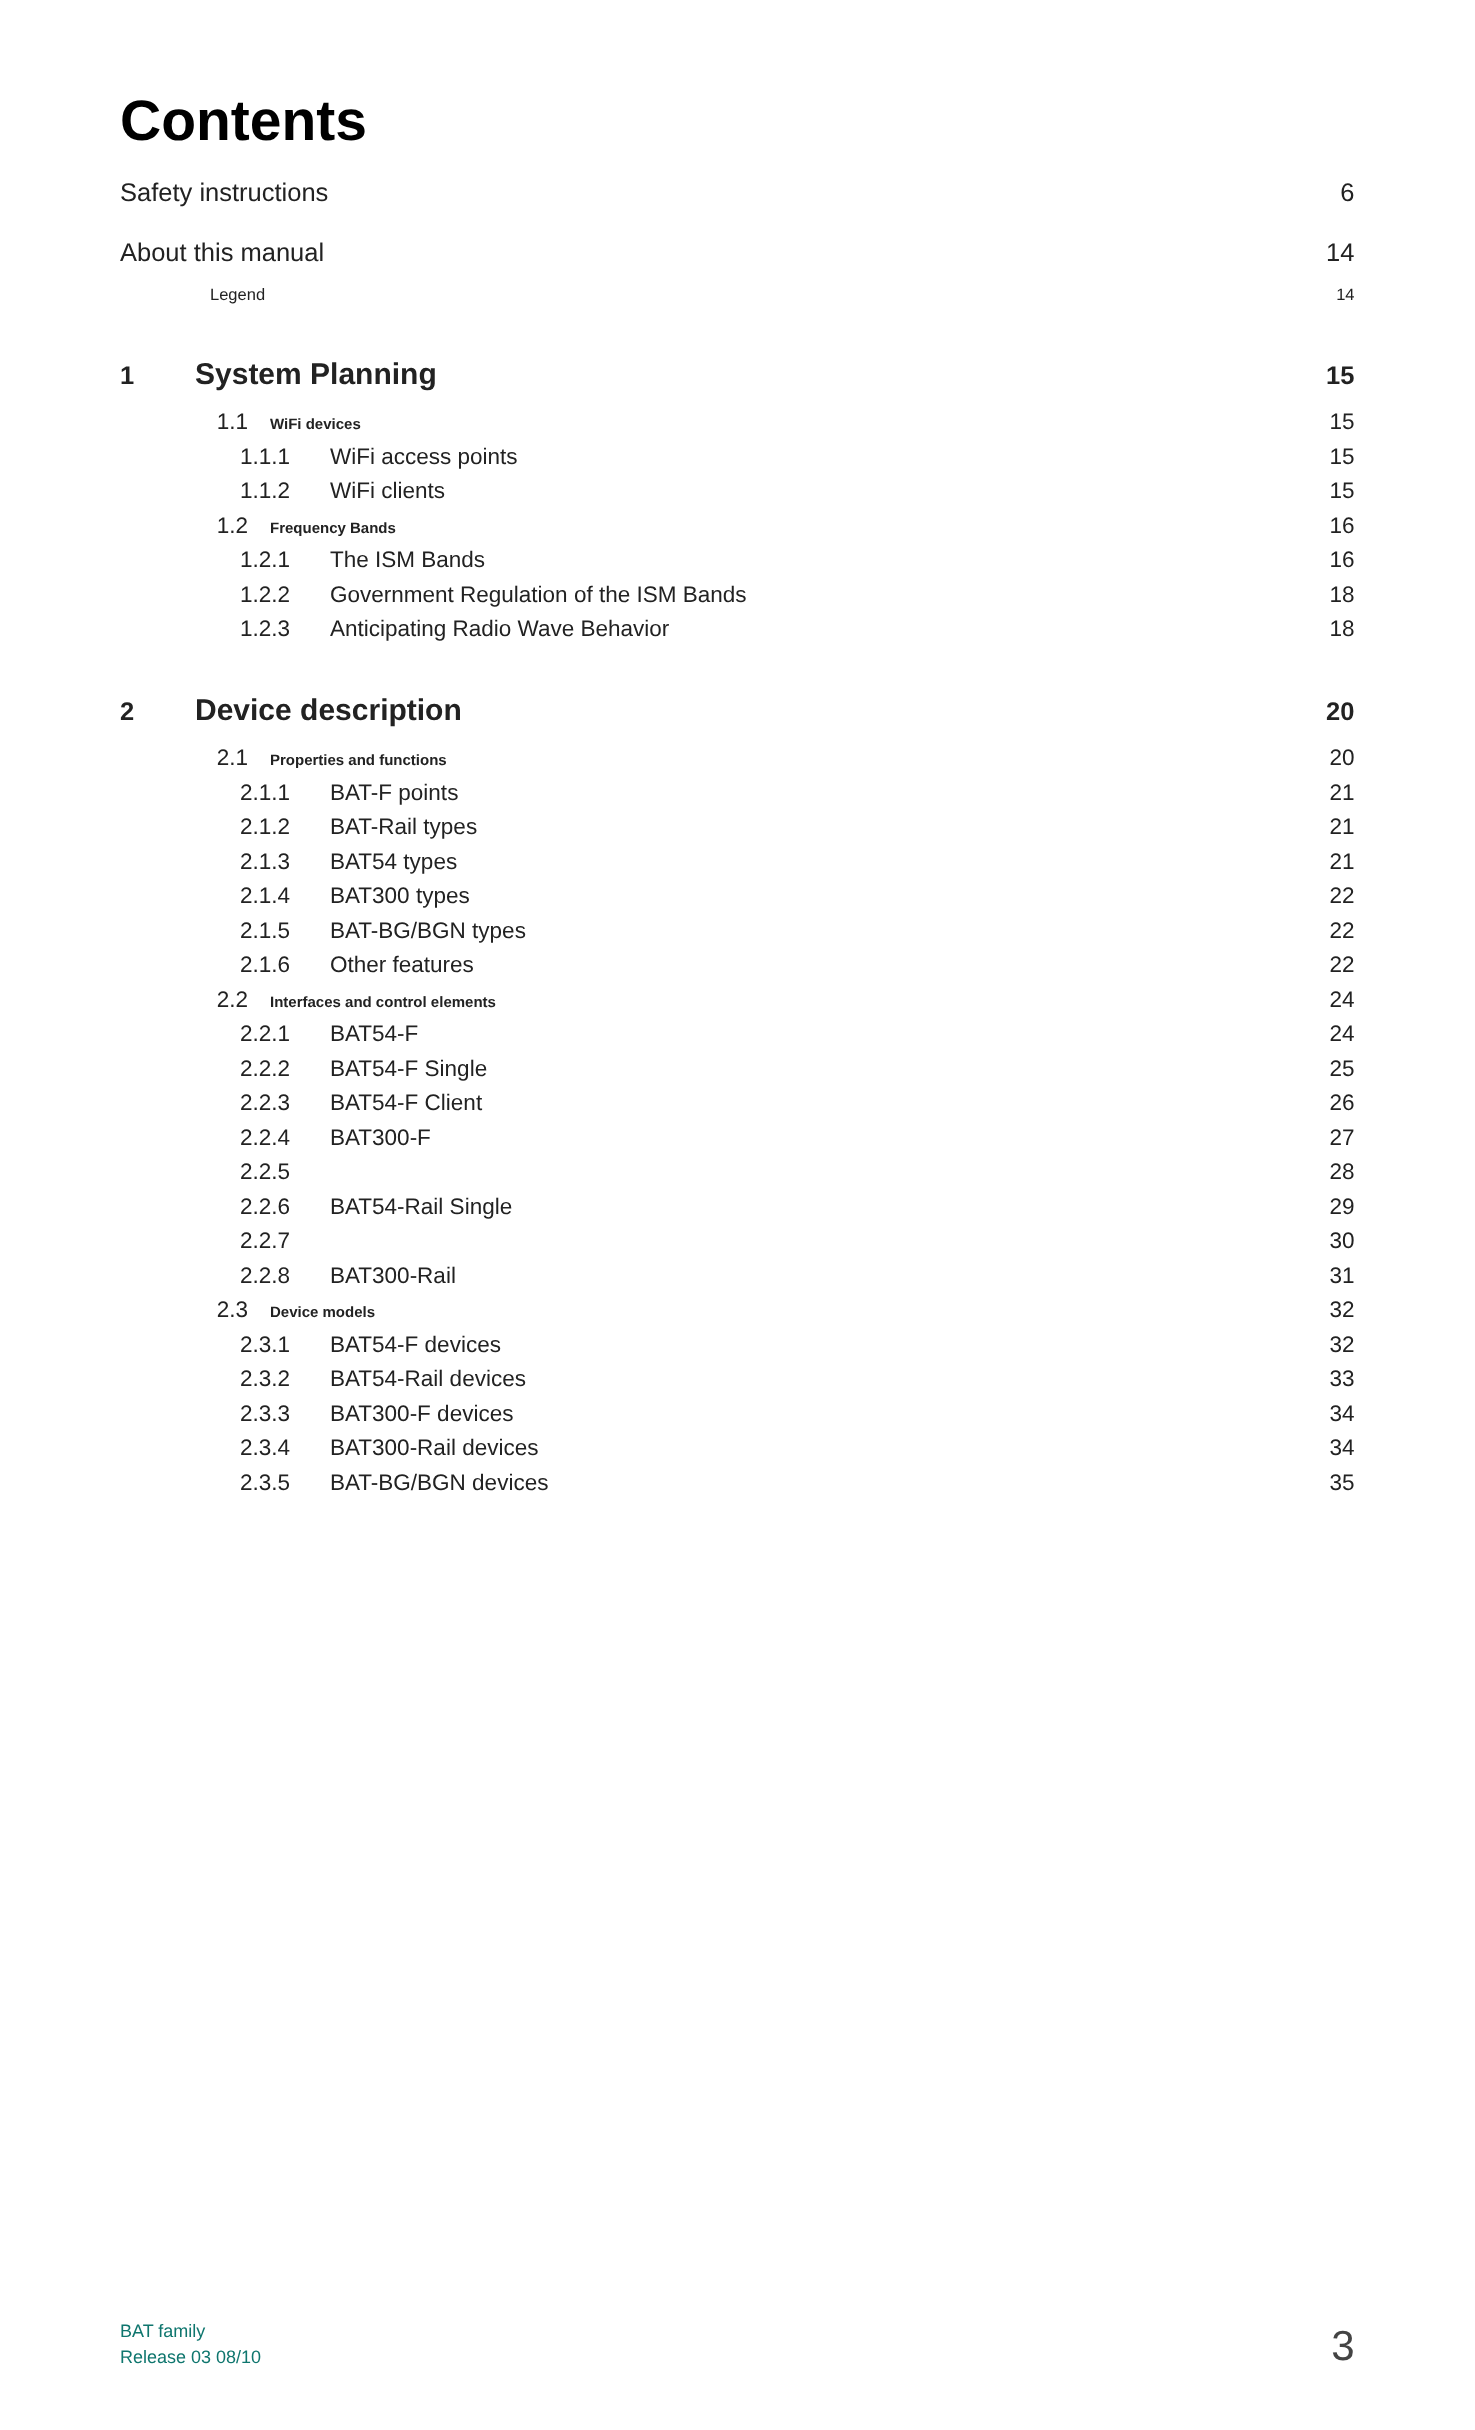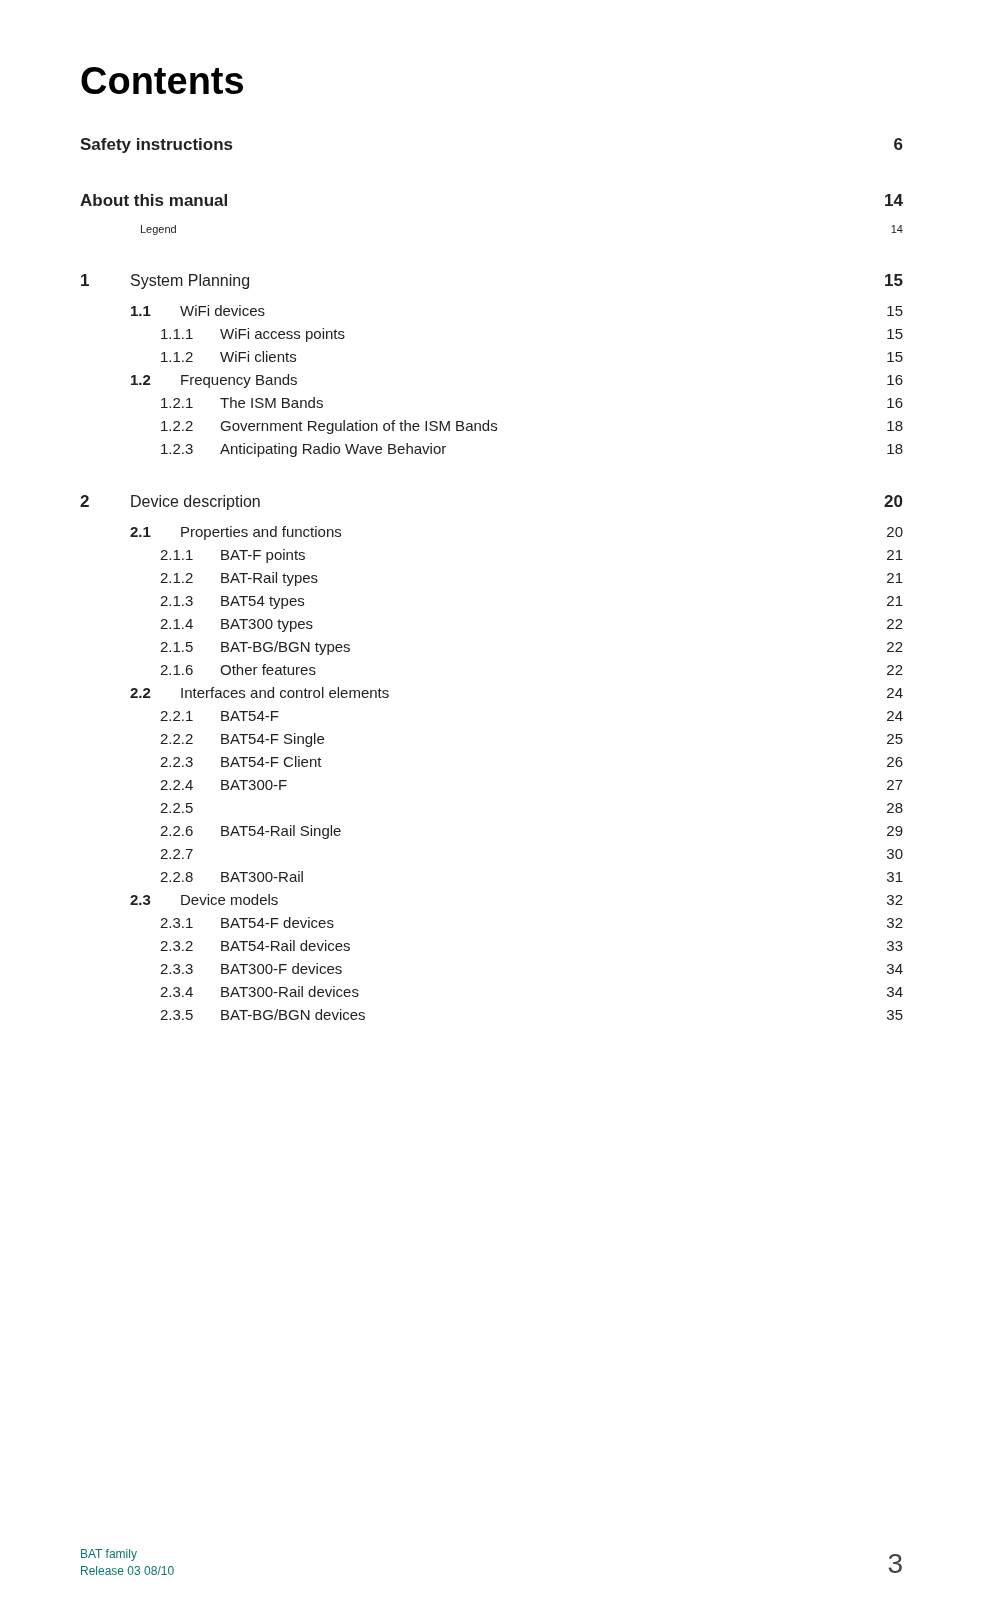--- a/index.html
+++ b/index.html
@@ -42,22 +42,22 @@
 
     .toc-entry-page {
       text-align: right;
       min-width: 30px;
       margin-left: 10px;
     }
 
     
     .level-0 {
       font-size: 17px;
-      font-weight: 700;
-      margin-top: 28px;
+      font-weight: 400;
+      margin-top: 12px;
       margin-bottom: 4px;
       align-items: flex-end;
     }
 
     
     .level-0-sub {
       font-size: 11px;
       font-weight: 400;
       padding-left: 60px;
     }
@@ -71,22 +71,22 @@
       margin-bottom: 8px;
     }
 
     .chapter-number {
       font-size: 17px;
       font-weight: 900;
       min-width: 50px;
     }
 
     .chapter-title {
-      font-size: 16px;
-      font-weight: 400;
+      font-size: 20px;
+      font-weight: 700;
       flex: 1;
     }
 
     .chapter-page {
       font-size: 17px;
       font-weight: 900;
       min-width: 30px;
       text-align: right;
     }
 
@@ -94,27 +94,28 @@
     .section-entry {
       display: flex;
       justify-content: space-between;
       align-items: baseline;
       padding: 3px 0;
       padding-left: 50px;
     }
 
     .section-number {
       font-size: 15px;
+      font-weight: 400;
+      min-width: 50px;
+      text-align: center;
+    }
+
+    .section-title {
+      font-size: 10px;
       font-weight: 700;
-      min-width: 50px;
-    }
-
-    .section-title {
-      font-size: 15px;
-      font-weight: 400;
       flex: 1;
     }
 
     .section-page {
       font-size: 15px;
       font-weight: 400;
       min-width: 30px;
       text-align: right;
     }
 

